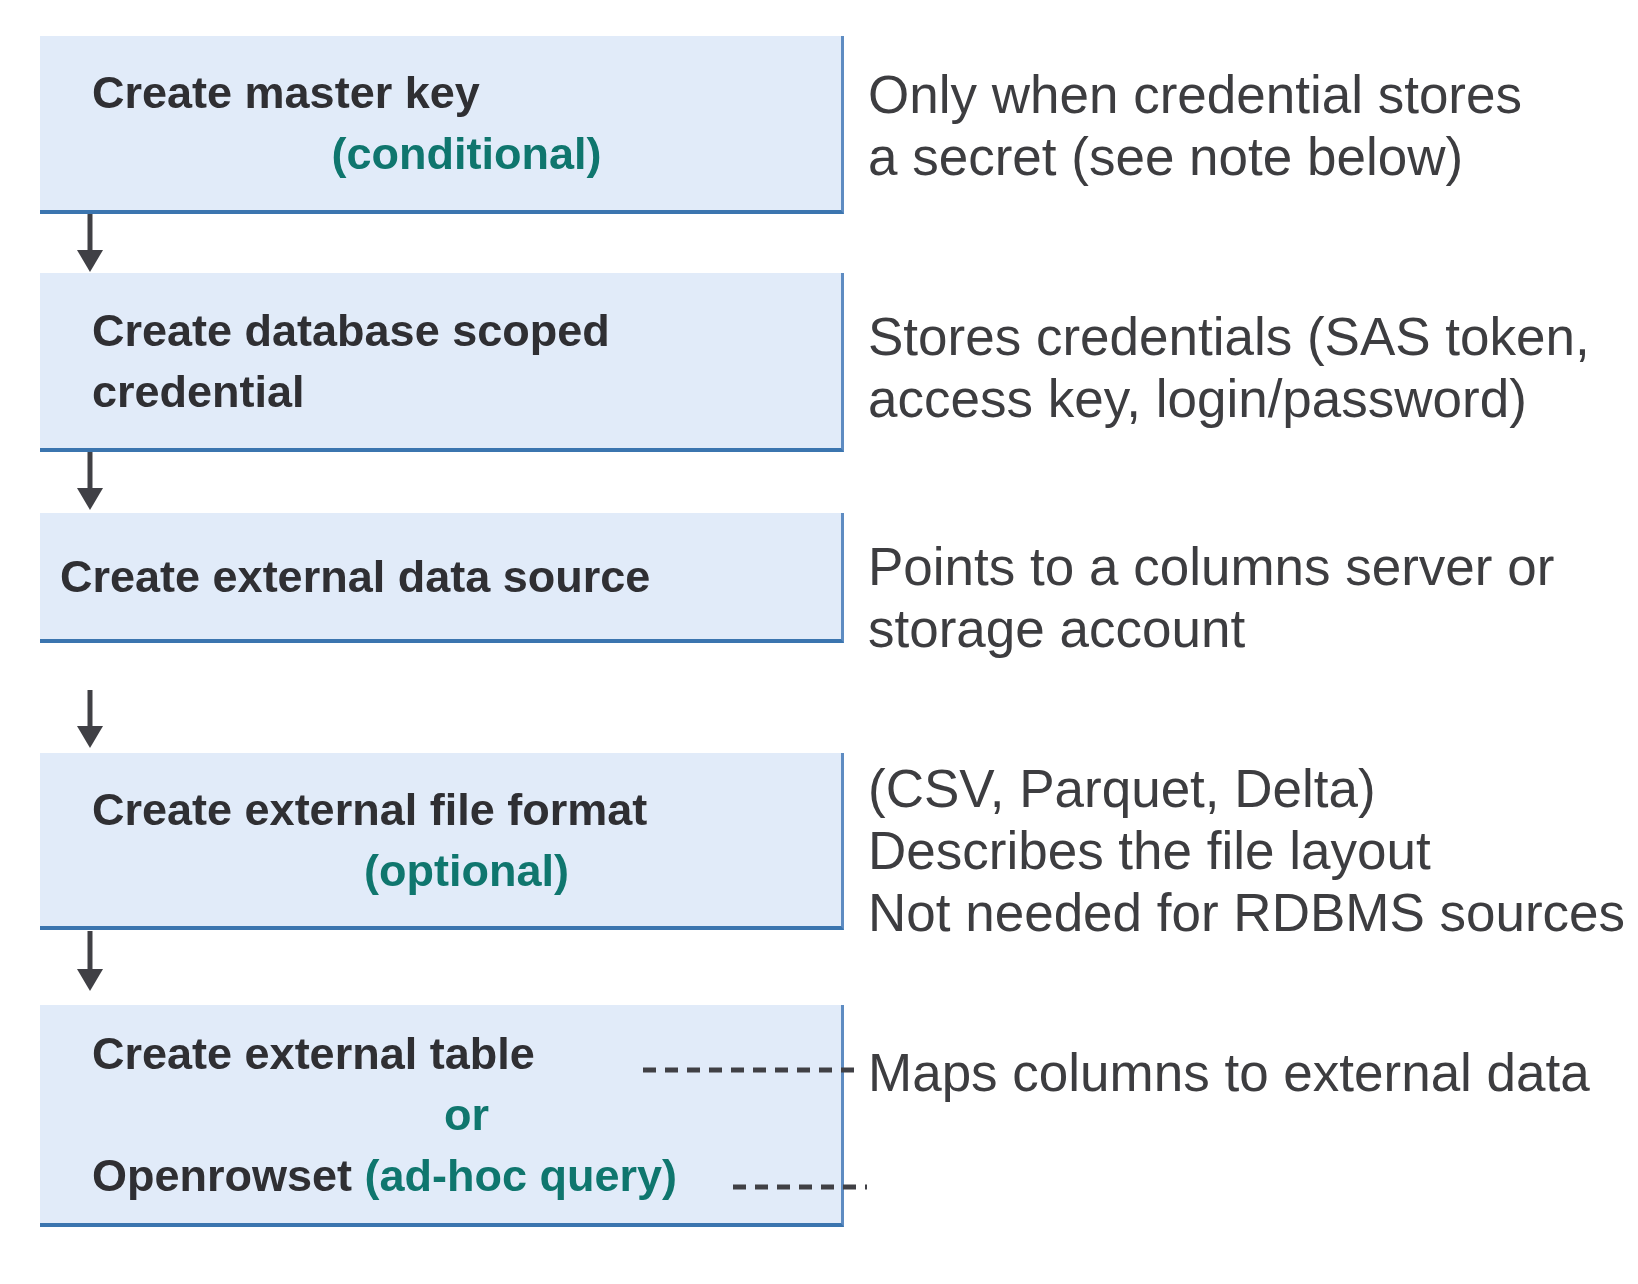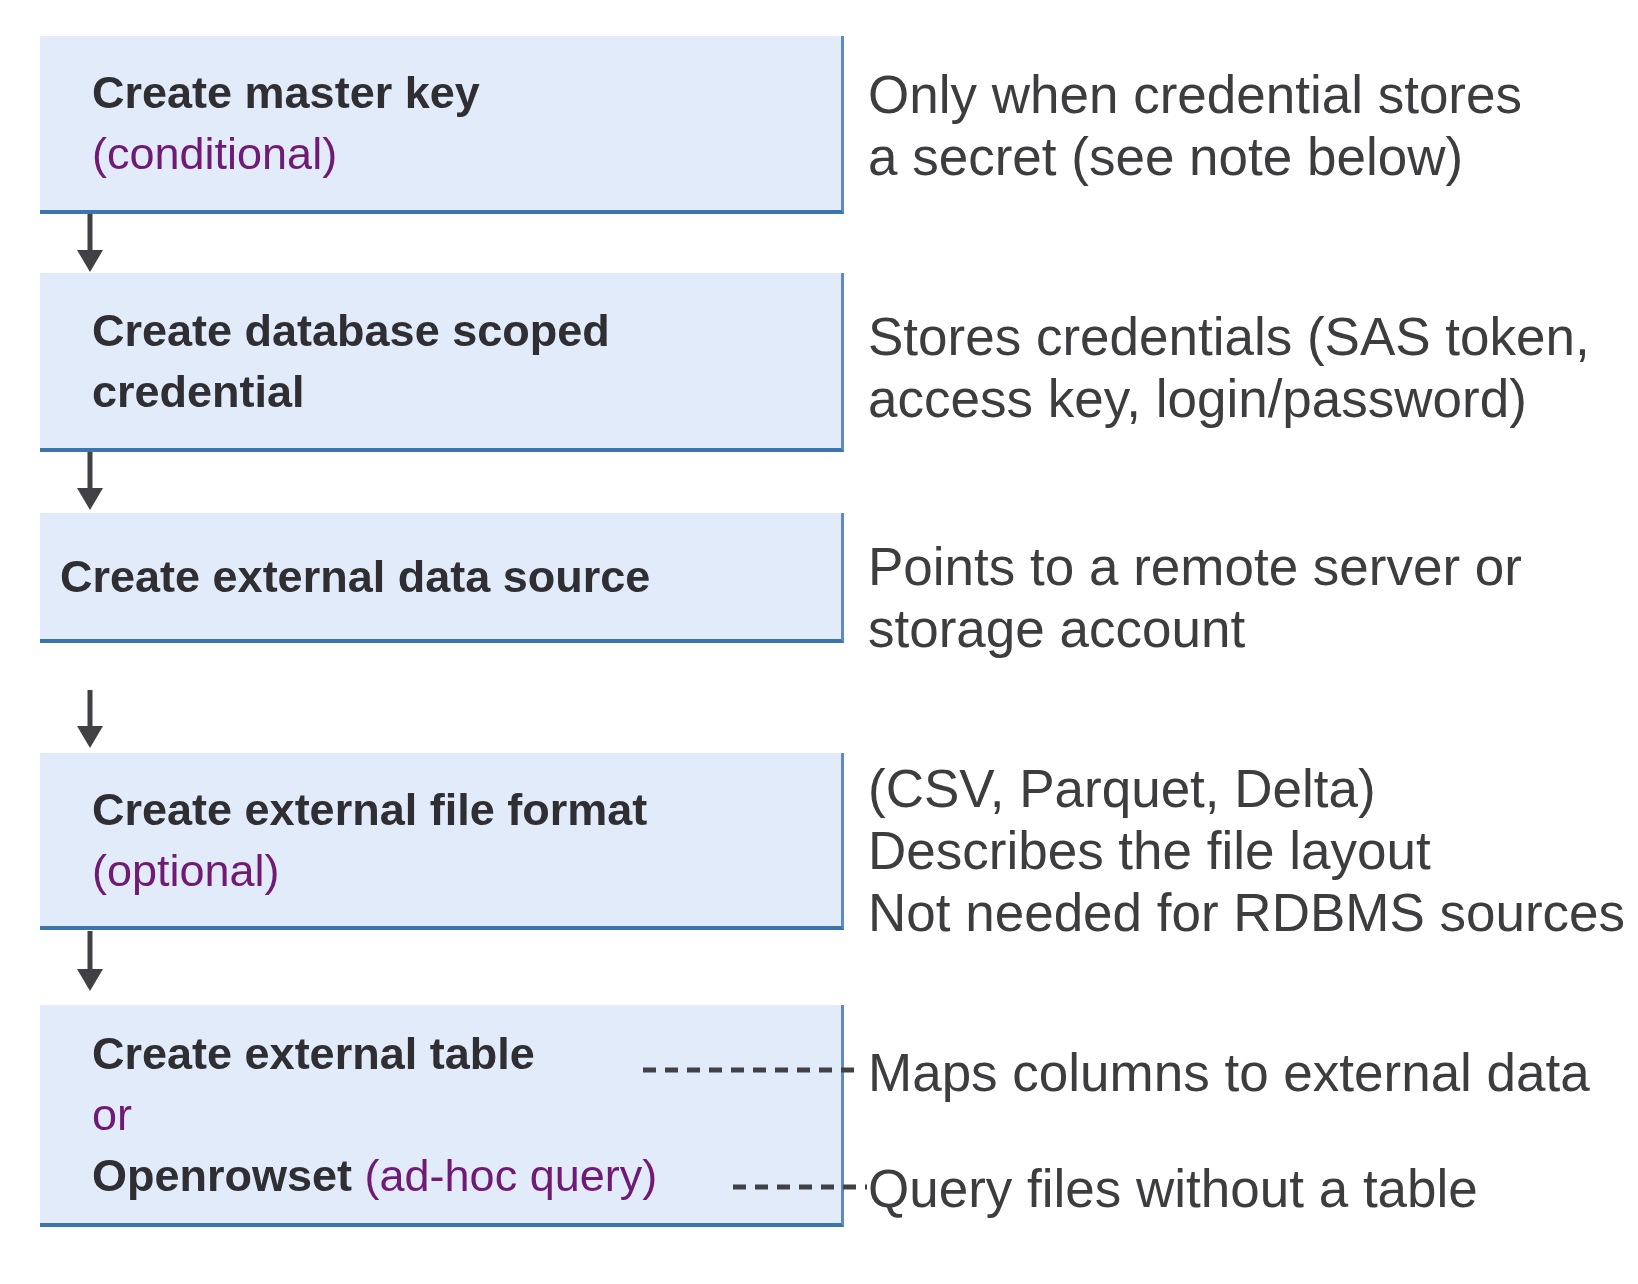--- a/index.html
+++ b/index.html
@@ -24,21 +24,21 @@
     display: flex;
     flex-direction: column;
     justify-content: center;
     padding-left: 52px;
     color: #333336;
     font-size: 45px;
     line-height: 61px;
   }
   .flow-box .line { display: block; }
   .bold { font-weight: 700; color: #2f2f33; }
-  .normal { font-weight: 400; color: #701a75; }
+  .normal { font-weight: 700; color: #0f766e; text-align: center; }
 
   .box1 { top: 36px;   height: 178px; }
   .box2 { top: 273px;  height: 179px; }
   .box3 { top: 513px;  height: 130px; padding-left: 20px; }
   .box4 { top: 753px;  height: 177px; }
   .box5 { top: 1005px; height: 222px; }
 
   .note {
     position: absolute;
     left: 868px;
@@ -89,21 +89,21 @@
 
   <svg class="arrow" style="top:452px" width="28" height="58" viewBox="0 0 28 58">
     <line x1="14" y1="0" x2="14" y2="38" stroke="#404045" stroke-width="5"></line>
     <polygon points="1,36 27,36 14,58" fill="#404045"></polygon>
   </svg>
 
   <div class="flow-box box3">
     <span class="line bold">Create external data source</span>
   </div>
   <div class="note note3">
-    <span>Points to a remote server or</span>
+    <span>Points to a columns server or</span>
     <span>storage account</span>
   </div>
 
   <svg class="arrow" style="top:690px" width="28" height="58" viewBox="0 0 28 58">
     <line x1="14" y1="0" x2="14" y2="38" stroke="#404045" stroke-width="5"></line>
     <polygon points="1,36 27,36 14,58" fill="#404045"></polygon>
   </svg>
 
   <div class="flow-box box4">
     <span class="line bold">Create external file format</span>
@@ -129,17 +129,14 @@
   <svg class="dash" style="left:641px; top:1063px" width="224" height="14" viewBox="0 0 224 14">
     <line x1="2" y1="7" x2="222" y2="7" stroke="#404045" stroke-width="5" stroke-dasharray="13 9"></line>
   </svg>
   <div class="note note5a">
     <span>Maps columns to external data</span>
   </div>
 
   <svg class="dash" style="left:731px; top:1180px" width="138" height="14" viewBox="0 0 138 14">
     <line x1="2" y1="7" x2="136" y2="7" stroke="#404045" stroke-width="5" stroke-dasharray="13 9"></line>
   </svg>
-  <div class="note note5b">
-    <span>Query files without a table</span>
-  </div>
 
 </div>
 
 </body></html>

